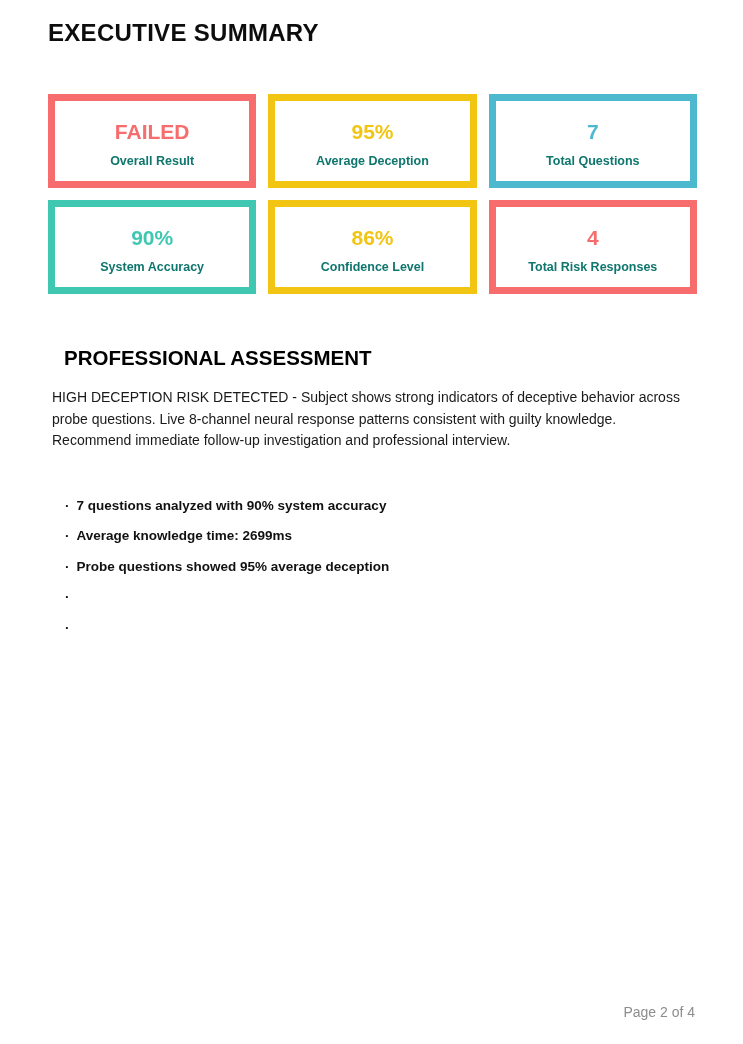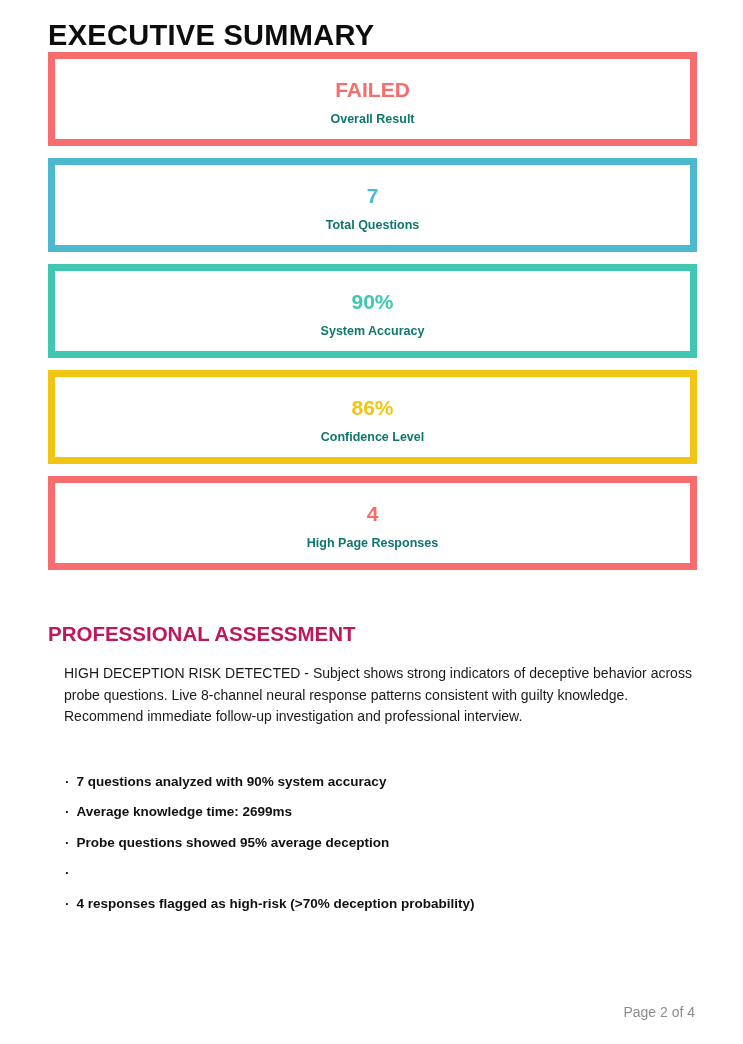--- a/index.html
+++ b/index.html
@@ -11,28 +11,29 @@
     color: #111111;
     position: relative;
     overflow: hidden;
   }
   .content {
     padding: 0 46px 0 48px;
   }
   .page-title {
     margin: 0;
     padding-top: 19px;
-    font-size: 29px;
+    font-size: 24px;
     font-weight: bold;
     letter-spacing: 0.3px;
     color: #0d0d0d;
   }
   .cards {
+    margin-top: 47px;
     display: grid;
-    grid-template-columns: repeat(1, 1fr);
+    grid-template-columns: repeat(3, 1fr);
     column-gap: 11px;
     row-gap: 12px;
     gap: 12px;
   }
   .card {
     box-sizing: border-box;
     height: 94px;
     border: 7px solid var(--c, #ccc);
     background: #ffffff;
     display: flex;
@@ -48,28 +49,28 @@
     color: var(--c, #333);
     line-height: 1;
   }
   .card .label {
     font-size: 12.5px;
     font-weight: bold;
     color: #0f766e;
     line-height: 1;
   }
   .section-heading {
-    margin: 0;
+    margin: 16px;
     font-size: 20.5px;
     font-weight: bold;
-    color: #be185d;
+    color: #000000;
   }
   .section-pa { margin-top: 52px; }
   .assessment-body {
-    margin: 17px 0 0 16px;
+    margin: 17px 0 0 4px;
     font-size: 14px;
     line-height: 21.5px;
     color: #1a1a1a;
     max-width: 648px;
   }
   .section-kf { margin-top: 46px; }
   .findings-list {
     margin: 19px 0 0 0;
     padding: 0;
     list-style: none;
@@ -100,35 +101,39 @@
 
 <div class="content">
 
   <h1 class="page-title">EXECUTIVE SUMMARY</h1>
 
   <div class="cards">
     <div class="card" style="--c: #F76C6C;">
       <div class="value">FAILED</div>
       <div class="label">Overall Result</div>
     </div>
+    <div class="card" style="--c: #F2C513;">
+      <div class="value">95%</div>
+      <div class="label">Average Deception</div>
+    </div>
     <div class="card" style="--c: #4CB9CF;">
       <div class="value">7</div>
       <div class="label">Total Questions</div>
     </div>
     <div class="card" style="--c: #3FC7B2;">
       <div class="value">90%</div>
       <div class="label">System Accuracy</div>
     </div>
     <div class="card" style="--c: #F2C513;">
       <div class="value">86%</div>
       <div class="label">Confidence Level</div>
     </div>
     <div class="card" style="--c: #F76C6C;">
       <div class="value">4</div>
-      <div class="label">High Page Responses</div>
+      <div class="label">Total Risk Responses</div>
     </div>
   </div>
 
   <div class="section-pa">
     <h2 class="section-heading">PROFESSIONAL ASSESSMENT</h2>
     <p class="assessment-body">HIGH DECEPTION RISK DETECTED - Subject shows strong indicators of deceptive behavior across probe questions. Live 8-channel neural response patterns consistent with guilty knowledge. Recommend immediate follow-up investigation and professional interview.</p>
   </div>
 
   <div class="section-kf">
     <ul class="findings-list">
@@ -142,20 +147,19 @@
       </li>
       <li class="finding-item">
         <span class="bullet-dot">·</span>
         <span>Probe questions showed 95% average deception</span>
       </li>
       <li class="finding-item">
         <span class="bullet-dot">·</span>
       </li>
       <li class="finding-item">
         <span class="bullet-dot">·</span>
-        <span>4 responses flagged as high-risk (&gt;70% deception probability)</span>
       </li>
     </ul>
   </div>
 
 </div>
 
 <div class="page-footer">Page 2 of 4</div>
 
 </body></html>

